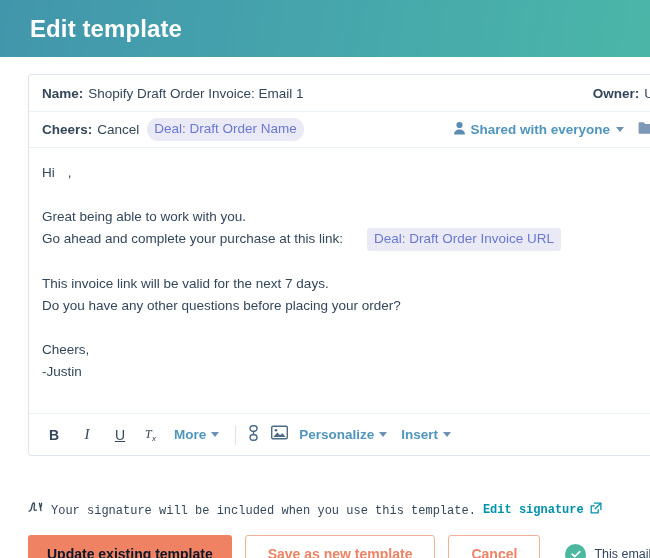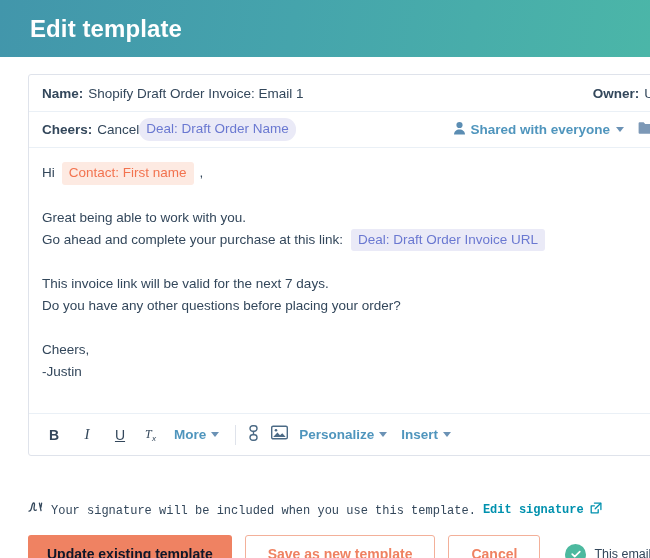--- a/index.html
+++ b/index.html
@@ -119,21 +119,21 @@
     line-height: 22px;
     color: #33475b;
     overflow: hidden;
   }
   .body-line { min-height: 22px; white-space: nowrap; }
   .body-line.spacer { height: 22px; }
   .greet-row { display: flex; align-items: center; gap: 0; }
   .greet-row .hi { margin-right: 7px; }
   .greet-row .comma { margin-left: 6px; }
   .link-row { display: flex; align-items: center; }
-  .link-row .token { margin-left: 8px; }
+  .link-row .token { margin-left: 24px; }
 
   
   .toolbar {
     border-top: 1px solid #eaf0f6;
     height: 42px;
     display: flex;
     align-items: center;
     padding: 0 13px;
     gap: 0;
   }
@@ -257,21 +257,21 @@
     <span class="field-spacer"></span>
     <span class="owner-group">
       <span class="field-label">Owner:</span>
       <span class="field-value">U</span>
     </span>
   </div>
 
   <div class="field-row subject-row">
     <span class="field-label">Cheers:</span>
     <span class="field-value">Cancel</span>
-    <span class="token token-blue" style="margin-left:0;border-radius:11px;">Deal: Draft Order Name</span>
+    <span class="token token-blue" style="margin-left:8px;border-radius:11px;">Deal: Draft Order Name</span>
     <span class="field-spacer"></span>
 
     <span class="share-group">
       <span>
         <svg width="13" height="14" viewBox="0 0 13 14">
           <circle cx="6.5" cy="4" r="3.1" fill="#5b8db3"></circle>
           <path d="M1 13.5c0-3 2.4-5 5.5-5s5.5 2 5.5 5z" fill="#5b8db3"></path>
         </svg>
       </span>
       <span>Shared with everyone</span>
@@ -283,21 +283,20 @@
         <svg width="16" height="14" viewBox="0 0 16 14">
           <path d="M0.6 2.2a1 1 0 0 1 1-1h4l1.6 1.8h7.2a1 1 0 0 1 1 1v7.8a1 1 0 0 1-1 1H1.6a1 1 0 0 1-1-1z" fill="#7c98b6"></path>
         </svg>
       </span>
     </span>
   </div>
 
   <div class="email-body">
     <div class="body-line greet-row">
       <span class="hi">Hi</span>
-      <span class="token token-orange">Contact: First name</span>
       <span class="comma">,</span>
     </div>
     <div class="body-line spacer"></div>
     <div class="body-line">Great being able to work with you.</div>
     <div class="body-line link-row">
       <span>Go ahead and complete your purchase at this link:</span>
       <span class="token token-blue">Deal: Draft Order Invoice URL</span>
     </div>
     <div class="body-line spacer"></div>
     <div class="body-line">This invoice link will be valid for the next 7 days.</div>

